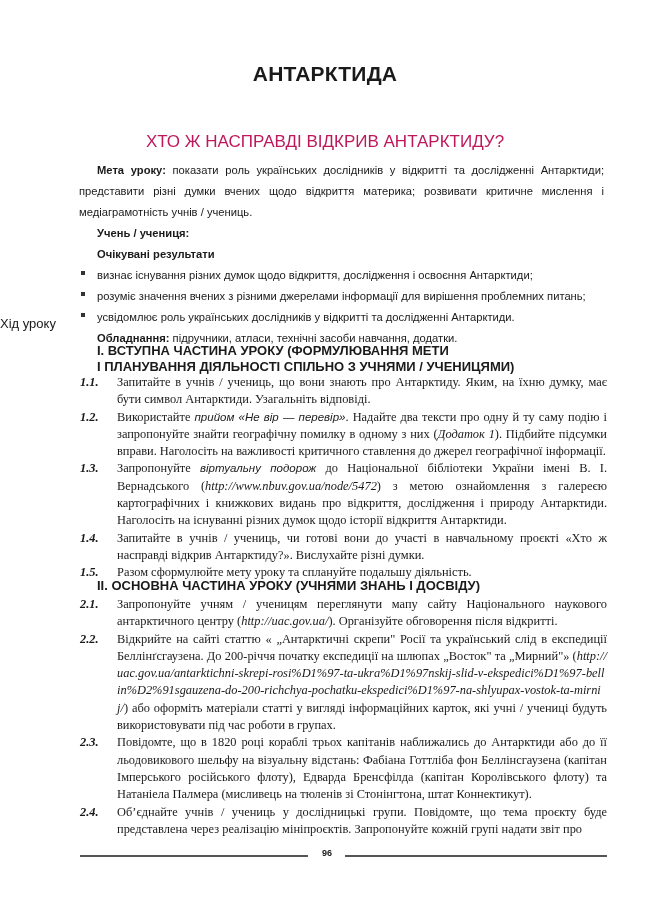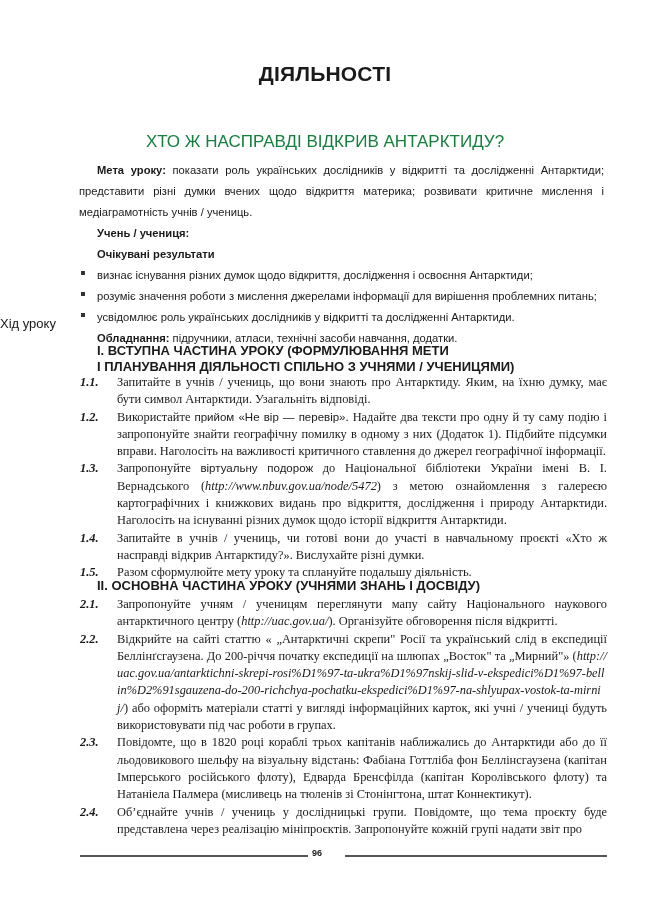--- a/index.html
+++ b/index.html
@@ -8,21 +8,21 @@
     color: #1a1a1a;
   }
   .page { position: absolute; left: 0; top: 0; width: 650px; height: 900px; }
   .chapter-title {
     position: absolute; left: 0; width: 650px; top: 62px; text-align: center;
     font-family: "Liberation Sans", sans-serif; font-weight: bold; font-size: 21px;
     letter-spacing: 0.2px; color: #1a1a1a;
   }
   .lesson-title {
     position: absolute; left: 0; width: 650px; top: 132px; text-align: center;
-    font-family: "Liberation Sans", sans-serif; font-size: 17px; color: #15803d;
+    font-family: "Liberation Sans", sans-serif; font-size: 17px; color: #be185d;
   }
   .sans { font-family: "Liberation Sans", sans-serif; font-size: 11.2px; line-height: 21px; }
   .serif { font-family: "Liberation Serif", serif; font-size: 12.4px; line-height: 17.3px; }
   .block { position: absolute; left: 79px; width: 525px; }
   .indent { text-indent: 18px; }
   .bold { font-weight: bold; }
   .sub { padding-left: 18px; }
   ul.bullets { list-style: none; margin: 0; padding: 0; }
   ul.bullets li { position: relative; padding-left: 18px; }
   ul.bullets li::before {
@@ -33,48 +33,48 @@
     font-family: "Liberation Sans", sans-serif; font-size: 13px; top: 316px;
   }
   .section-head {
     position: absolute; left: 97px; width: 510px;
     font-family: "Liberation Sans", sans-serif; font-weight: bold; font-size: 13px; line-height: 16px;
   }
   .items { position: absolute; left: 80px; width: 527px; }
   .item { display: flex; text-align: justify; }
   .item .num { width: 37px; flex: none; font-weight: bold; font-style: italic; }
   .item .txt { flex: 1; }
-  .it { }
+  .it { font-style: italic; }
   .url { font-style: italic; word-break: break-all; }
   .footer { position: absolute; top: 848px; left: 80px; width: 527px; height: 14px; }
   .footer .line { position: absolute; top: 7px; height: 1.5px; background: #555; }
   .footer .line.left { left: 0; width: 228px; }
   .footer .line.right { left: 265px; width: 262px; }
   .footer .pnum {
-    position: absolute; left: 232px; width: 30px; text-align: left; top: 0;
+    position: absolute; left: 232px; width: 30px; text-align: center; top: 0;
     font-family: "Liberation Sans", sans-serif; font-weight: bold; font-size: 9px;
   }
 </style>
 </head>
 <body>
 
 <div class="page">
 
-  <div class="chapter-title">ДІЯЛЬНОСТІ</div>
+  <div class="chapter-title">АНТАРКТИДА</div>
   <div class="lesson-title">ХТО Ж НАСПРАВДІ ВІДКРИВ АНТАРКТИДУ?</div>
 
   <div class="block sans" style="top:160px;">
     <div class="indent" style="text-align:justify;">
       <span class="bold">Мета уроку:</span><span> показати роль українських дослідників у відкритті та дослідженні Антарктиди; представити різні думки вчених щодо відкриття материка; розвивати критичне мислення і медіаграмотність учнів / учениць.</span>
     </div>
     <div class="sub bold">Учень / учениця:</div>
     <div class="sub bold">Очікувані результати</div>
     <ul class="bullets">
       <li>визнає існування різних думок щодо відкриття, дослідження і освоєння Антарктиди;</li>
-      <li>розуміє значення роботи з мислення джерелами інформації для вирішення проблемних питань;</li>
+      <li>розуміє значення вчених з різними джерелами інформації для вирішення проблемних питань;</li>
       <li>усвідомлює роль українських дослідників у відкритті та дослідженні Антарктиди.</li>
     </ul>
     <div class="sub">
       <span class="bold">Обладнання:</span><span> підручники, атласи, технічні засоби навчання, додатки.</span>
     </div>
   </div>
 
   <div class="center-sub">Хід уроку</div>
 
   <div class="section-head" style="top:343px;">

